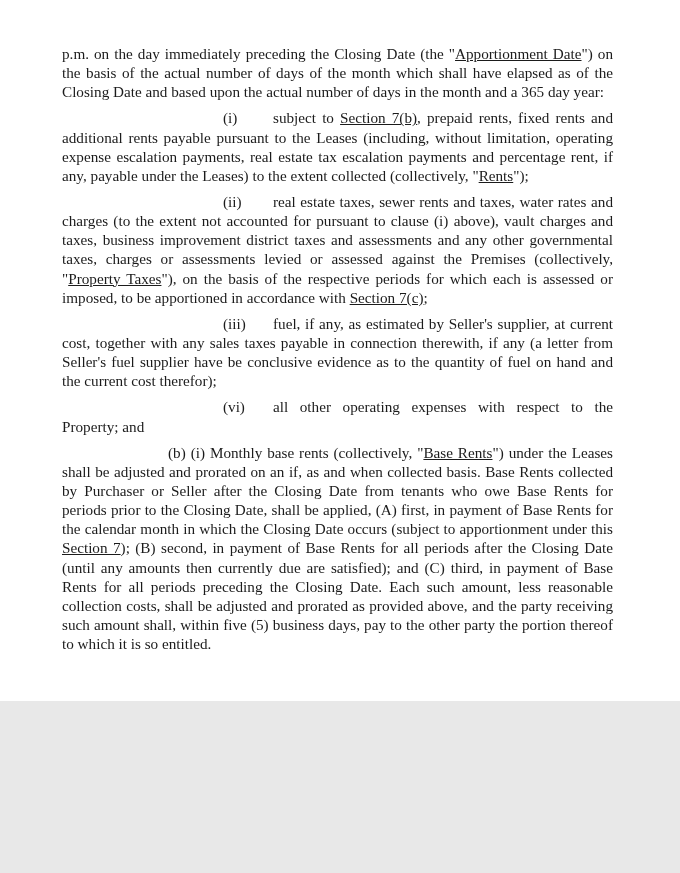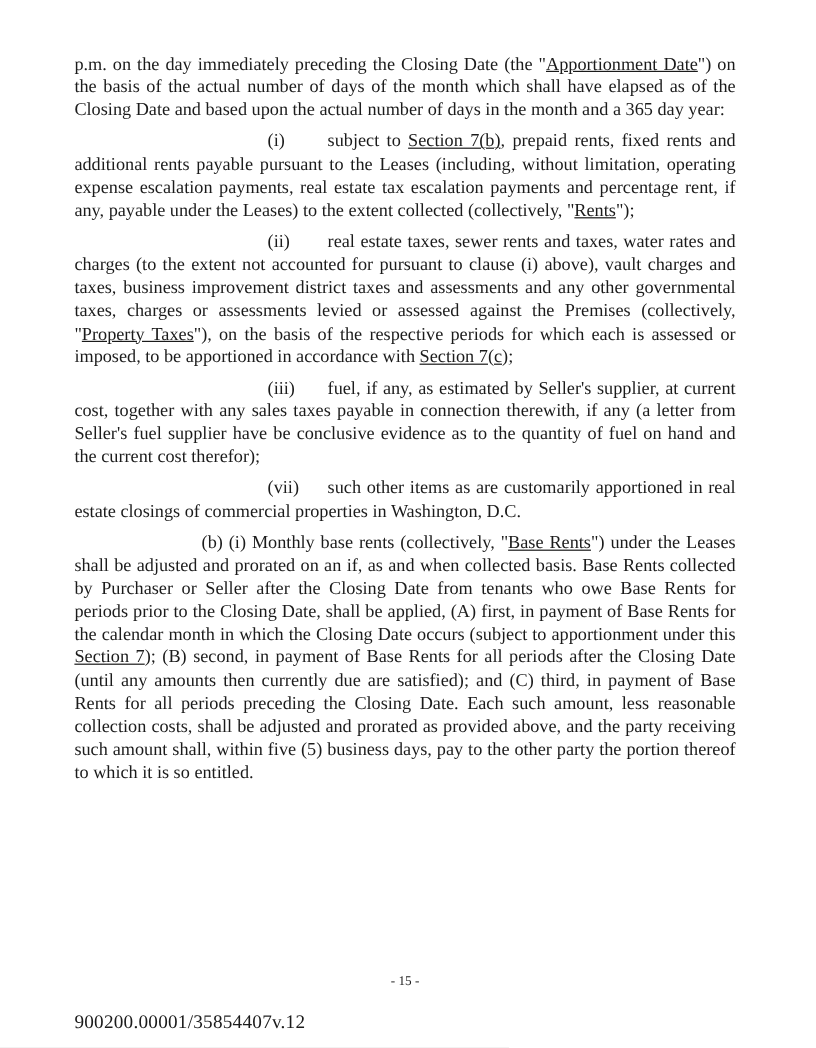--- a/index.html
+++ b/index.html
@@ -3,21 +3,21 @@
 <meta charset="utf-8">
 <style>
   html, body {
     margin: 0;
     padding: 0;
     background: #e8e8e8;
   }
   .page {
     position: relative;
     width: 680px;
-    height: 873px;
+    height: 701px;
     margin: 0 auto;
     background: #ffffff;
     overflow: hidden;
     font-family: "Liberation Serif", "DejaVu Serif", serif;
     color: #1b1b1b;
   }
   .content {
     position: absolute;
     left: 62px;
     top: 44px;
@@ -63,22 +63,22 @@
     <p class="para"><span><span>p.m. on the day immediately preceding the Closing Date (the "</span><span class="u">Apportionment Date</span><span>") on the basis of the actual number of days of the month which shall have elapsed as of the Closing Date and based upon the actual number of days in the month and a 365 day year:</span></span></p>
 
     <p class="para item"><span class="num">(i)</span><span><span>subject to </span><span class="u">Section 7(b)</span><span>, prepaid rents, fixed rents and additional rents payable pursuant to the Leases (including, without limitation, operating expense escalation payments, real estate tax escalation payments and percentage rent, if any, payable under the Leases) to the extent collected (collectively, "</span><span class="u">Rents</span><span>");</span></span></p>
 
     <p class="para item"><span class="num">(ii)</span><span><span>real estate taxes, sewer rents and taxes, water rates and charges (to the extent not accounted for pursuant to clause (i) above), vault charges and taxes, business improvement district taxes and assessments and any other governmental taxes, charges or assessments levied or assessed against the Premises (collectively, "</span><span class="u">Property Taxes</span><span>"), on the basis of the respective periods for which each is assessed or imposed, to be apportioned in accordance with </span><span class="u">Section 7(c)</span><span>;</span></span></p>
 
     <p class="para item"><span class="num">(iii)</span><span><span>fuel, if any, as estimated by Seller's supplier, at current cost, together with any sales taxes payable in connection therewith, if any (a letter from Seller's fuel supplier have be conclusive evidence as to the quantity of fuel on hand and the current cost therefor);</span></span></p>
 
 
 
+    <p class="para item"><span class="num">(vi)</span><span><span>all other operating expenses with respect to the Property; and</span></span></p>
 
-    <p class="para item"><span class="num">(vii)</span><span><span>such other items as are customarily apportioned in real estate closings of commercial properties in Washington, D.C.</span></span></p>
 
     <p class="para sub"><span><span>(b) (i)  Monthly base rents (collectively, "</span><span class="u">Base Rents</span><span>") under the Leases shall be adjusted and prorated on an if, as and when collected basis.  Base Rents collected by Purchaser or Seller after the Closing Date from tenants who owe Base Rents for periods prior to the Closing Date, shall be applied, (A) first, in payment of Base Rents for the calendar month in which the Closing Date occurs (subject to apportionment under this </span><span class="u">Section 7</span><span>); (B) second, in payment of Base Rents for all periods after the Closing Date (until any amounts then currently due are satisfied); and (C) third, in payment of Base Rents for all periods preceding the Closing Date.  Each such amount, less reasonable collection costs, shall be adjusted and prorated as provided above, and the party receiving such amount shall, within five (5) business days, pay to the other party the portion thereof to which it is so entitled.</span></span></p>
 
 
   </div>
 
   <div class="page-number">- 15 -</div>
   <div class="footer-id">900200.00001/35854407v.12</div>
 </div>
 

